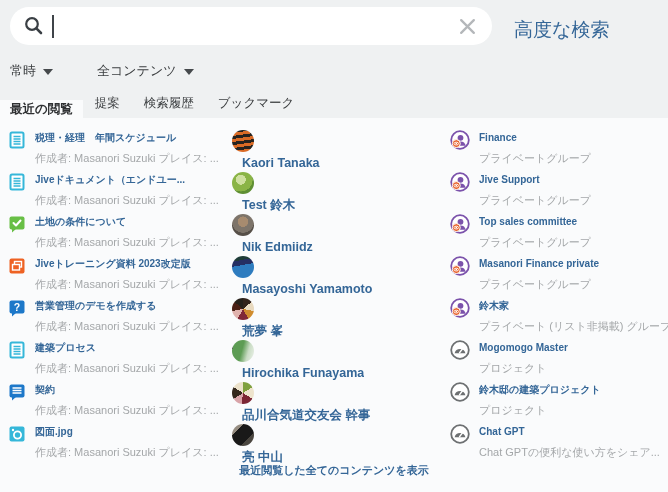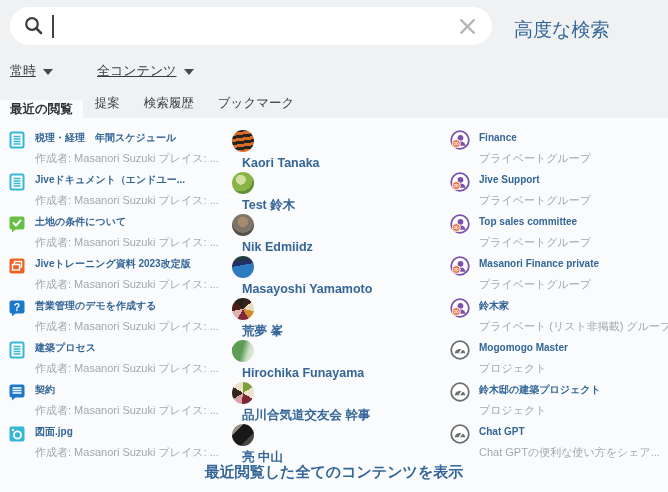--- a/index.html
+++ b/index.html
@@ -20,41 +20,41 @@
   }
   .search-pill svg{flex:none;}
   .caret{width:1.5px;height:23px;background:#3f4449;margin-left:7px;flex:none;}
   .search-input{
     flex:1;border:none;outline:none;background:transparent;font-size:15px;
     padding:0 6px;min-width:0;font-family:inherit;color:#333;
   }
   .clear-btn{border:none;background:none;padding:0;cursor:pointer;display:flex;align-items:center;}
   .advanced{position:absolute;left:514px;top:17px;font-size:19px;color:var(--link);text-decoration:none;cursor:pointer;}
   .filters{position:absolute;top:62px;left:10px;display:flex;}
-  .filter{font-size:13px;color:#3b3e40;display:flex;align-items:center;cursor:pointer;text-decoration:underline;}
+  .filter{font-size:13px;color:#3b3e40;display:flex;align-items:center;cursor:pointer;}
   .filter + .filter{margin-left:44px;}
   .tri-down{width:0;height:0;border-left:5px solid transparent;border-right:5px solid transparent;
     border-top:6px solid #45494c;margin-left:7px;margin-top:2px;}
   .tabs{position:absolute;bottom:0;left:0;display:flex;height:30px;}
   .tab{padding:0 12px;font-size:12.5px;color:var(--tabText);display:flex;align-items:center;cursor:pointer;white-space:nowrap;}
   .tab.active{background:var(--contentBg);font-weight:bold;padding:0 10px;color:#2f3133;margin-top:12px;}
   .content{position:absolute;top:118px;left:0;width:668px;}
   .cols{display:flex;padding:12px 0 0 8px;}
   .colA{width:224px;} .colB{width:218px;} .colC{width:218px;}
   .item{display:flex;height:42px;align-items:flex-start;cursor:pointer;}
   .li-icon{width:18px;height:18px;margin-top:1px;flex:none;}
   .colC .li-icon{width:20px;height:20px;margin-top:0;}
   .text{margin-left:9px;min-width:0;}
   .title{font-size:10px;font-weight:bold;color:var(--link);line-height:16px;white-space:nowrap;overflow:hidden;text-overflow:clip;}
   .subtitle{font-size:11px;color:var(--subtitle);margin-top:5px;white-space:nowrap;overflow:hidden;}
   .person{display:flex;height:42px;align-items:flex-start;cursor:pointer;flex-direction:column;}
   .avatar{width:22px;height:22px;border-radius:50%;flex:none;background:#ccc;}
   .pname{margin-left:10px;line-height:22px;font-size:12.5px;font-weight:bold;color:var(--link);white-space:nowrap;overflow:hidden;}
   .footer-link{position:absolute;top:463px;left:0;width:668px;text-align:center;
-    font-size:15px;font-weight:bold;color:var(--link);cursor:pointer;}
+    font-size:11px;font-weight:bold;color:var(--link);cursor:pointer;}
   .defs{position:absolute;width:0;height:0;overflow:hidden;}
 </style>
 </head>
 <body>
 
 <svg class="defs" aria-hidden="true">
   <defs>
     <symbol id="icon-document" viewBox="0 0 18 18">
       <rect x="2.5" y="1.5" width="13" height="15" rx="1.5" fill="#ffffff" stroke="#35b7d9" stroke-width="2"></rect>
       <path d="M5.5 5.5h7M5.5 8h7M5.5 10.5h7M5.5 13h7" stroke="#35b7d9" stroke-width="1.5" fill="none"></path>

